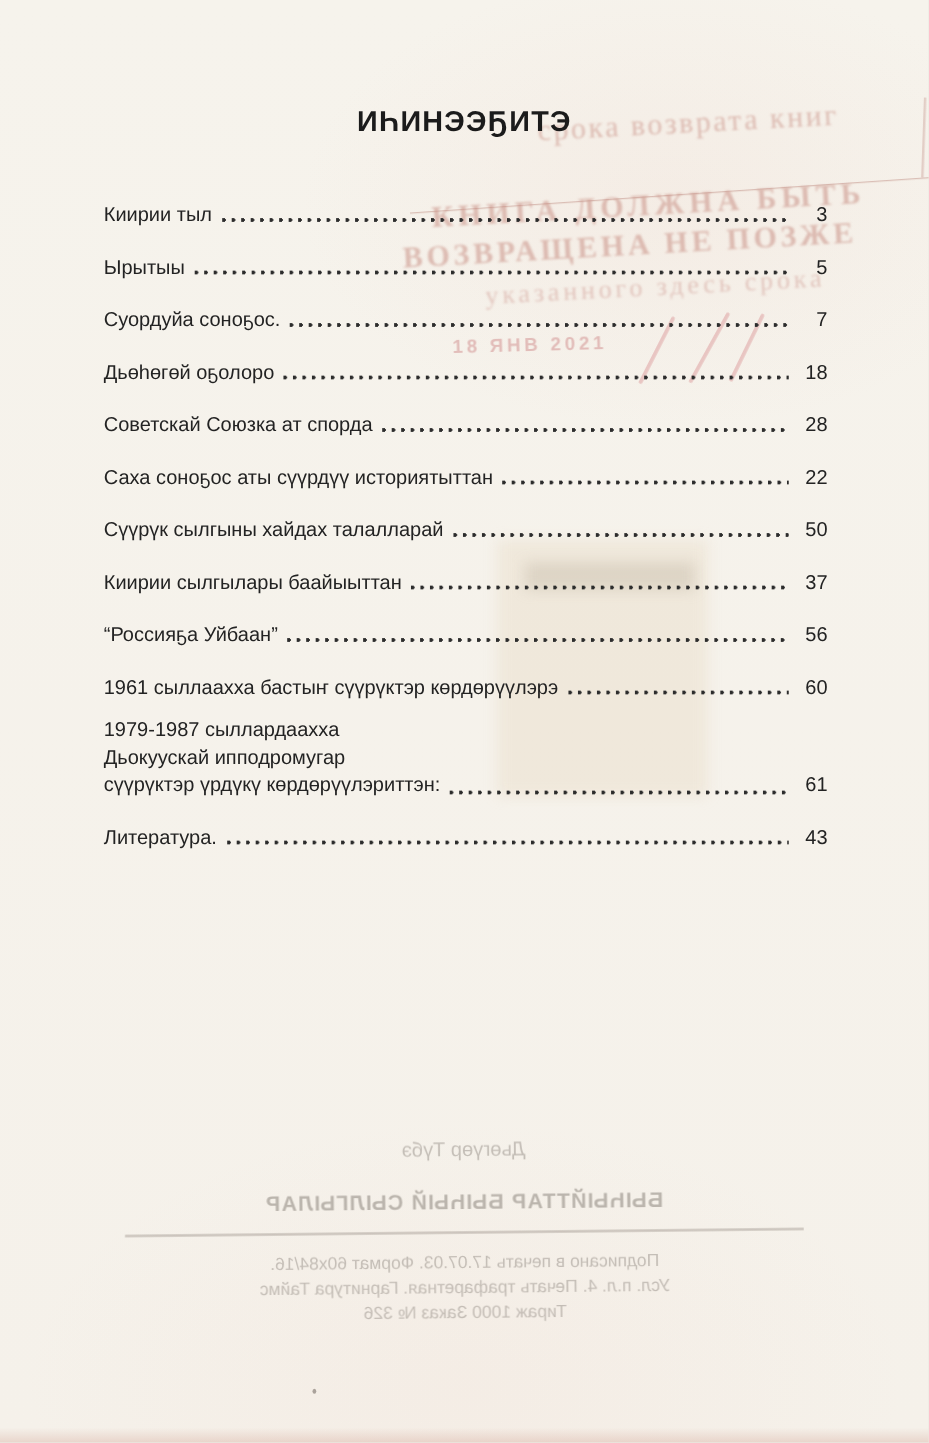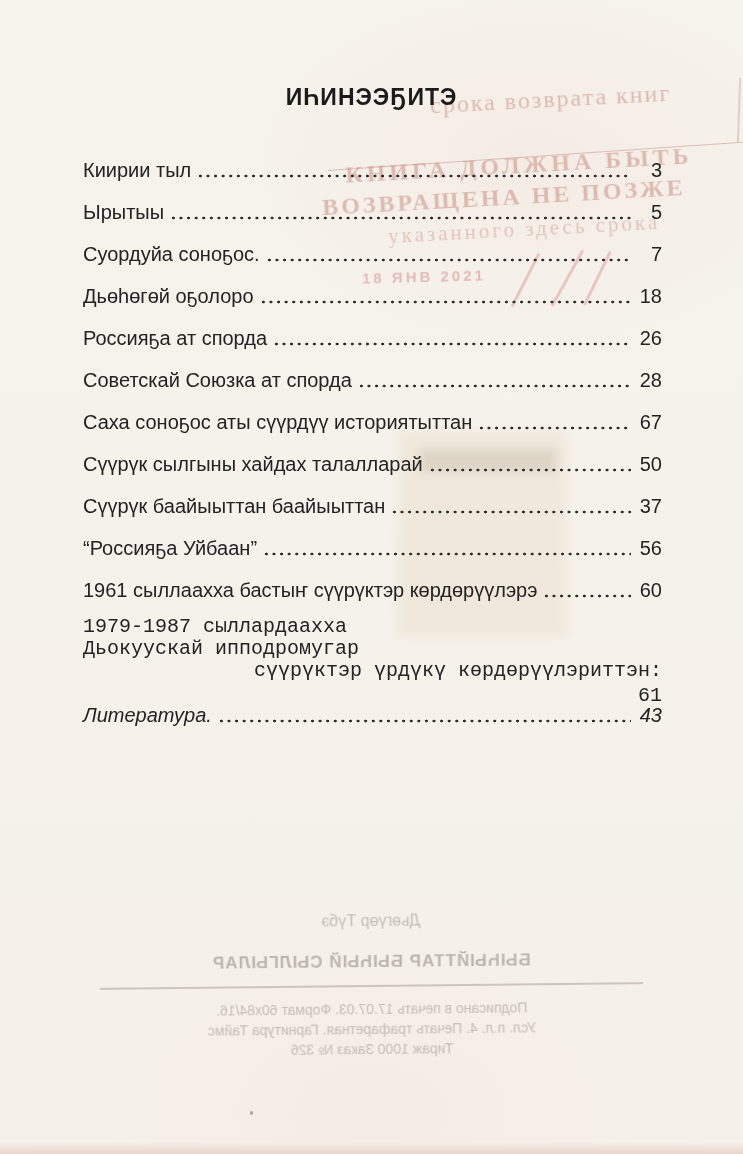--- a/index.html
+++ b/index.html
@@ -12,32 +12,32 @@
       radial-gradient(ellipse 500px 300px at 50% 96%, rgba(240,216,205,0.18), rgba(240,216,205,0) 70%),
       linear-gradient(#f6f3ec,#f5f1ea);
     color:#232323;
   }
   
   .title{
     position:absolute;top:84px;left:0;width:100%;margin:0;
     text-align:center;font-size:23px;font-weight:700;letter-spacing:1px;color:#1b1b1b;
   }
   
-  .toc{position:absolute;left:83px;right:81px;top:140px;font-size:20px;}
+  .toc{position:absolute;left:83px;right:81px;top:140px;font-size:16px;}
   .toc-row{display:flex;align-items:flex-end;height:42px;}
   .toc-label{white-space:nowrap;}
   .leader{
     flex:1 1 auto;height:6px;margin:0 3px 3px 7px;
     background-image:radial-gradient(circle at 2px 3px,#2c2c2c 1.45px,rgba(0,0,0,0) 1.6px);
     background-size:7.6px 6px;background-repeat:repeat-x;
   }
   .toc-page{white-space:nowrap;min-width:28px;text-align:right;}
-  .toc-block{margin-top:14px;line-height:22px;font-family:Liberation Mono, monospace;}
-  .toc-block .toc-row{height:22px;flex-direction:column;}
-  .toc-row.last{height:auto;margin-top:22px;font-style:italic;}
+  .toc-block{margin-top:14px;line-height:22px;}
+  .toc-block .toc-row{height:22px;}
+  .toc-row.last{height:auto;margin-top:22px;}
   
   .ghost{position:absolute;font-family:"Liberation Serif","DejaVu Serif",serif;
          color:rgba(201,143,133,0.55);filter:blur(0.7px);white-space:nowrap;}
   .g-frag{left:430px;top:86px;font-size:24px;letter-spacing:2px;transform:rotate(-3deg);}
   .g-l1{left:345px;top:152px;font-size:24px;font-weight:700;letter-spacing:4px;transform:rotate(-3.2deg);}
   .g-l2{left:322px;top:184px;font-size:24px;font-weight:700;letter-spacing:3px;transform:rotate(-3.2deg);}
   .g-l3{left:388px;top:217px;font-size:21px;letter-spacing:3px;transform:rotate(-3deg);color:rgba(205,150,142,0.48);}
   .g-date{left:362px;top:268px;font-family:"Liberation Sans",sans-serif;font-size:15px;font-weight:700;
           letter-spacing:3px;transform:rotate(-1.5deg);color:rgba(208,138,138,0.50);filter:blur(0.5px);}
   .stamp-diag{position:absolute;left:328px;top:170px;width:416px;height:0;
@@ -105,41 +105,36 @@
       <span class="toc-label">Суордуйа соноҕос.</span>
       <span class="leader"></span>
       <span class="toc-page">7</span>
     </div>
     <div class="toc-row">
       <span class="toc-label">Дьөһөгөй оҕолоро</span>
       <span class="leader"></span>
       <span class="toc-page">18</span>
     </div>
     <div class="toc-row">
-      <span class="toc-label">Россияҕа ат спорда</span>
-      <span class="leader"></span>
-      <span class="toc-page">26</span>
-    </div>
-    <div class="toc-row">
       <span class="toc-label">Советскай Союзка ат спорда</span>
       <span class="leader"></span>
       <span class="toc-page">28</span>
     </div>
     <div class="toc-row">
       <span class="toc-label">Саха соноҕос аты сүүрдүү историятыттан</span>
       <span class="leader"></span>
-      <span class="toc-page">67</span>
+      <span class="toc-page">22</span>
     </div>
     <div class="toc-row">
       <span class="toc-label">Сүүрүк сылгыны хайдах талалларай</span>
       <span class="leader"></span>
       <span class="toc-page">50</span>
     </div>
     <div class="toc-row">
-      <span class="toc-label">Сүүрүк баайыыттан баайыыттан</span>
+      <span class="toc-label">Киирии сылгылары баайыыттан</span>
       <span class="leader"></span>
       <span class="toc-page">37</span>
     </div>
     <div class="toc-row">
       <span class="toc-label">“Россияҕа Уйбаан”</span>
       <span class="leader"></span>
       <span class="toc-page">56</span>
     </div>
     <div class="toc-row">
       <span class="toc-label">1961 сыллаахха бастыҥ сүүрүктэр көрдөрүүлэрэ</span>

